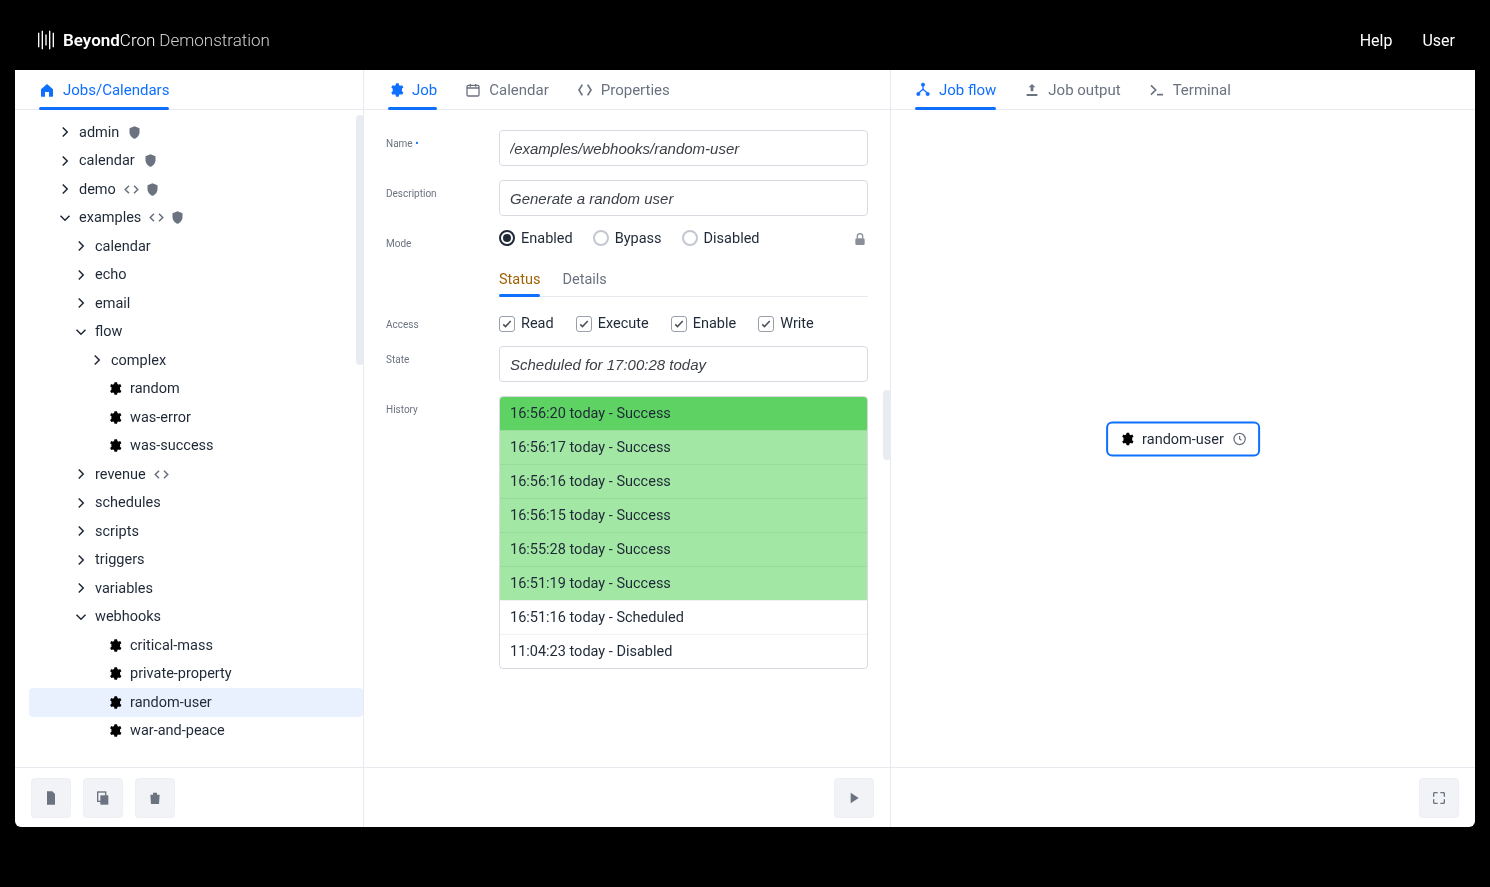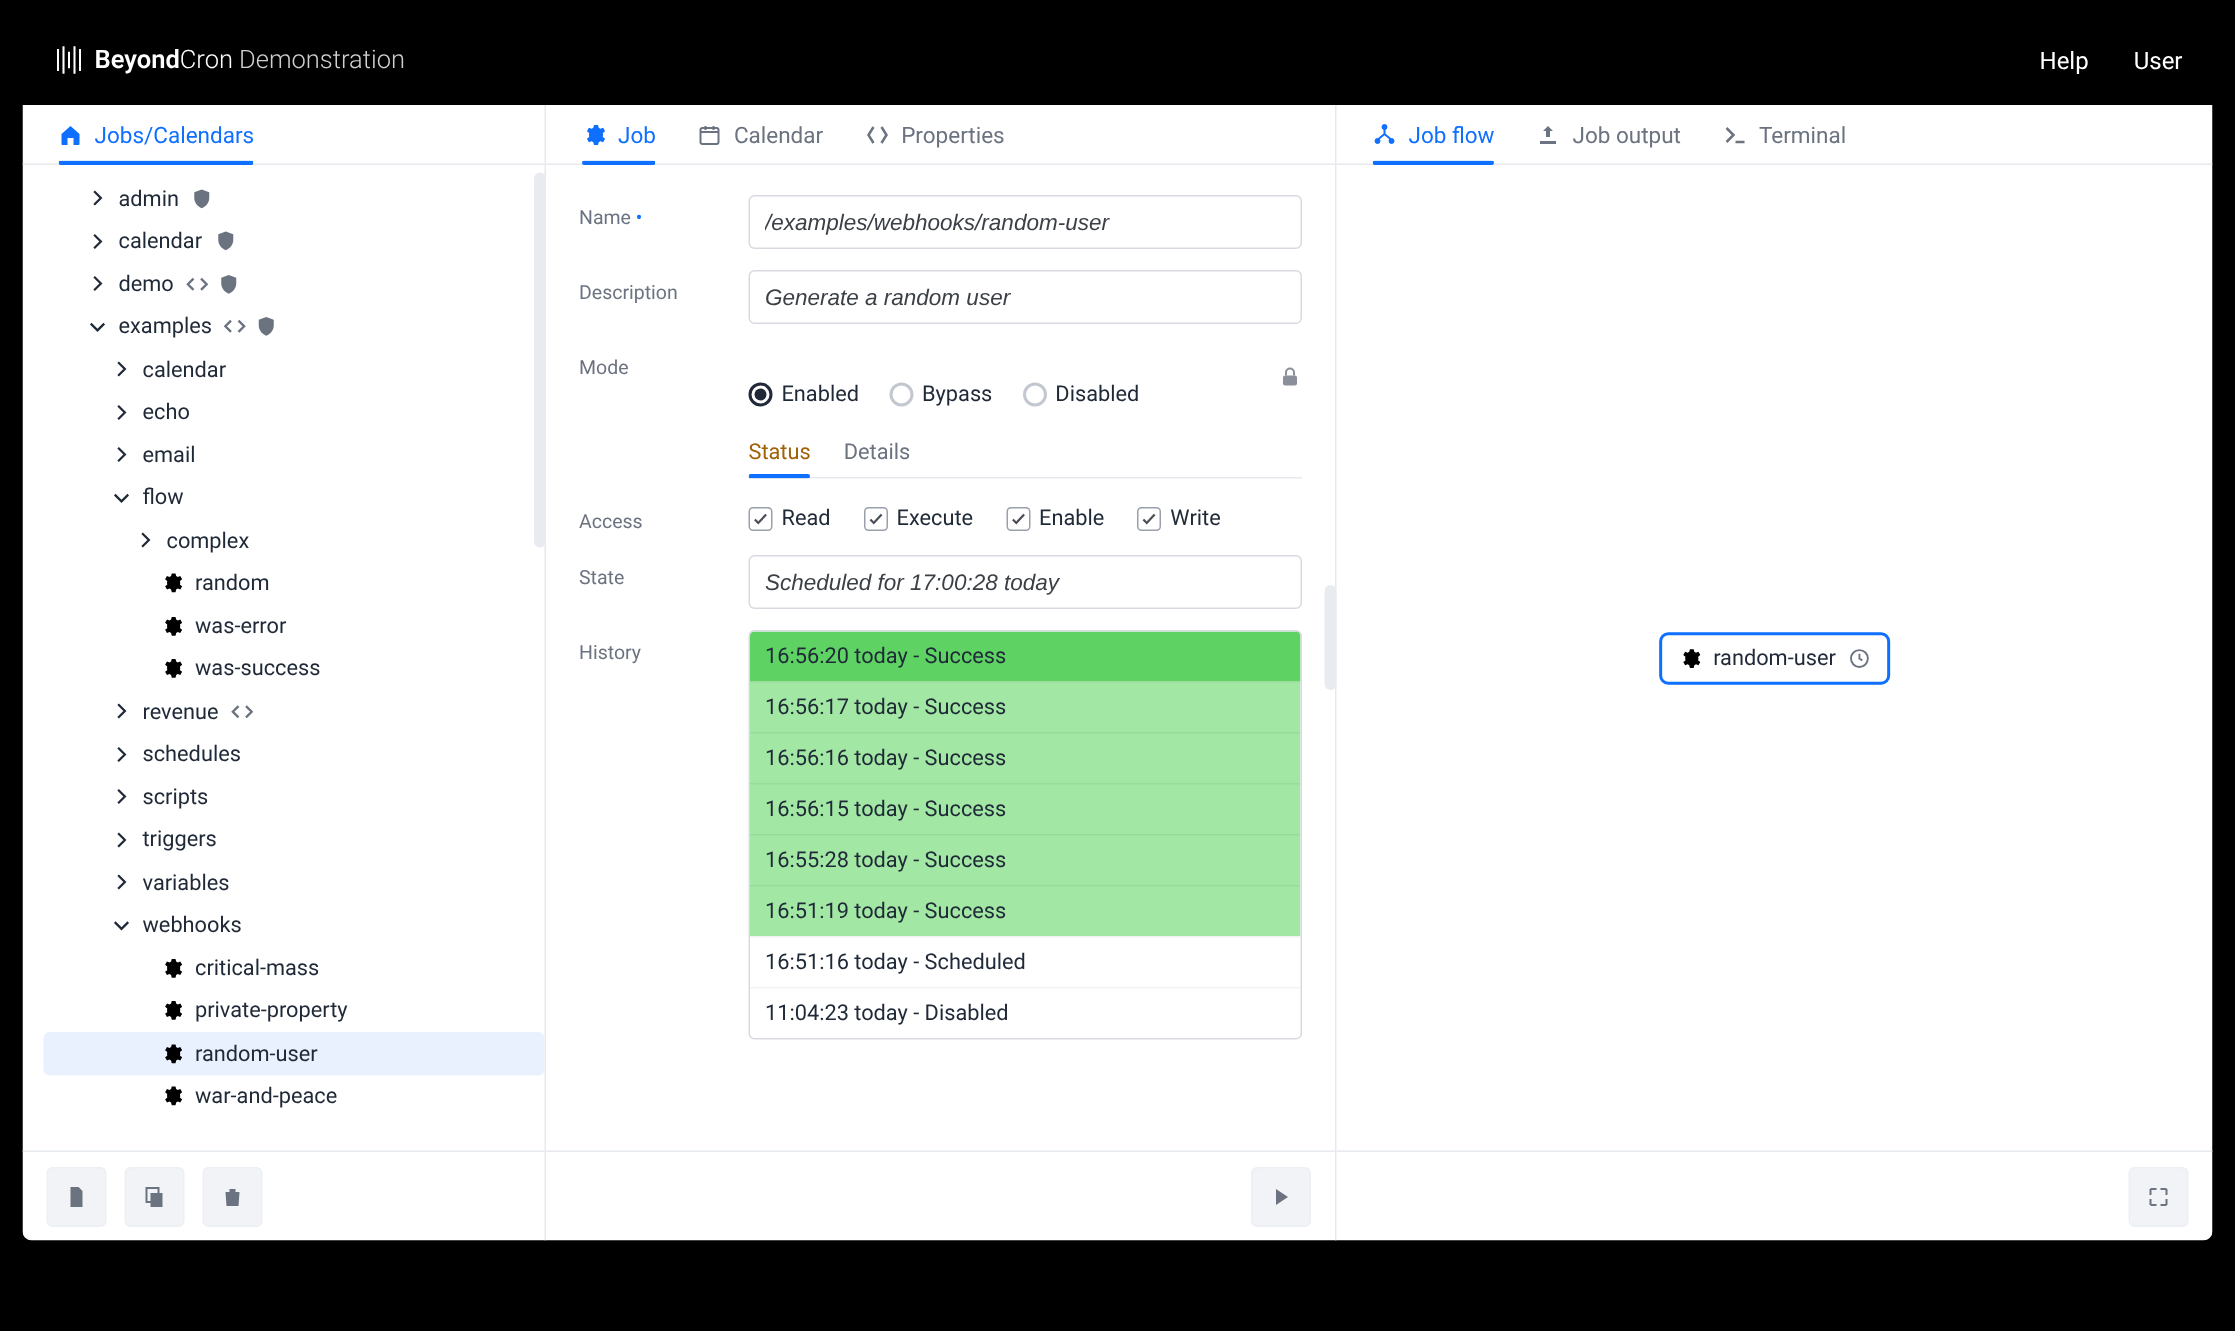--- a/index.html
+++ b/index.html
@@ -99,32 +99,32 @@
   }
   .sqbtn {
     width:40px; height:40px;
     background:#f1f3f6; border:1px solid #eceff3; border-radius:4px;
     display:flex; align-items:center; justify-content:center;
     cursor:pointer; color:#6b7280;
   }
   
   .form { flex:1; padding: 20px 22px; overflow:auto; display:flex; flex-direction:column; gap:14px;}
   .row { display:flex; align-items:flex-start; gap:18px; }
-  .label { width: 95px; color:#6b7280; font-size:13px; padding-top:8px;}
+  .label { width: 95px; color:#6b7280; font-size:10px; padding-top:8px;}
   .label .req { color:#0f6fff; }
   .field { flex:1; }
   .input {
     width:100%; height:36px;
     border:1px solid #d7dbe1; border-radius:4px;
     padding:0 10px; font-size:15px; color:#3b3f46;
     background:#fff;
     font-style:italic;
   }
   .radiogrp { display:flex; align-items:center; gap:20px;}
-  .radio { display:flex; align-items:flex-end; gap:6px; cursor:pointer;margin-top:24px;}
+  .radio { display:flex; align-items:flex-start; gap:6px; cursor:pointer;}
   .r-outer{width:16px;height:16px;border-radius:50%;border:2px solid #c3c8d0;display:flex;align-items:center;justify-content:center;}
   .radio.sel .r-outer{border-color:#1f2937;}
   .r-inner{width:8px;height:8px;border-radius:50%;background:#1f2937;display:none;}
   .radio.sel .r-inner{display:block;}
   .lock { color:#8a8f99; margin-left:auto; width:16px;height:16px;}
   .subtabs { display:flex; gap:22px; border-bottom:1px solid #e6e9ed; }
   .subtab { padding:8px 0; color:#6b7280; cursor:pointer; position:relative;}
   .subtab.active { color:#a16207;}
   .subtab.active::after{content:"";position:absolute;left:0;right:0;bottom:-1px;border-bottom:3px solid #0f6fff;border-radius:2px;}
   .checks { display:flex; gap:22px; align-items:flex-start; padding-top:4px;}

